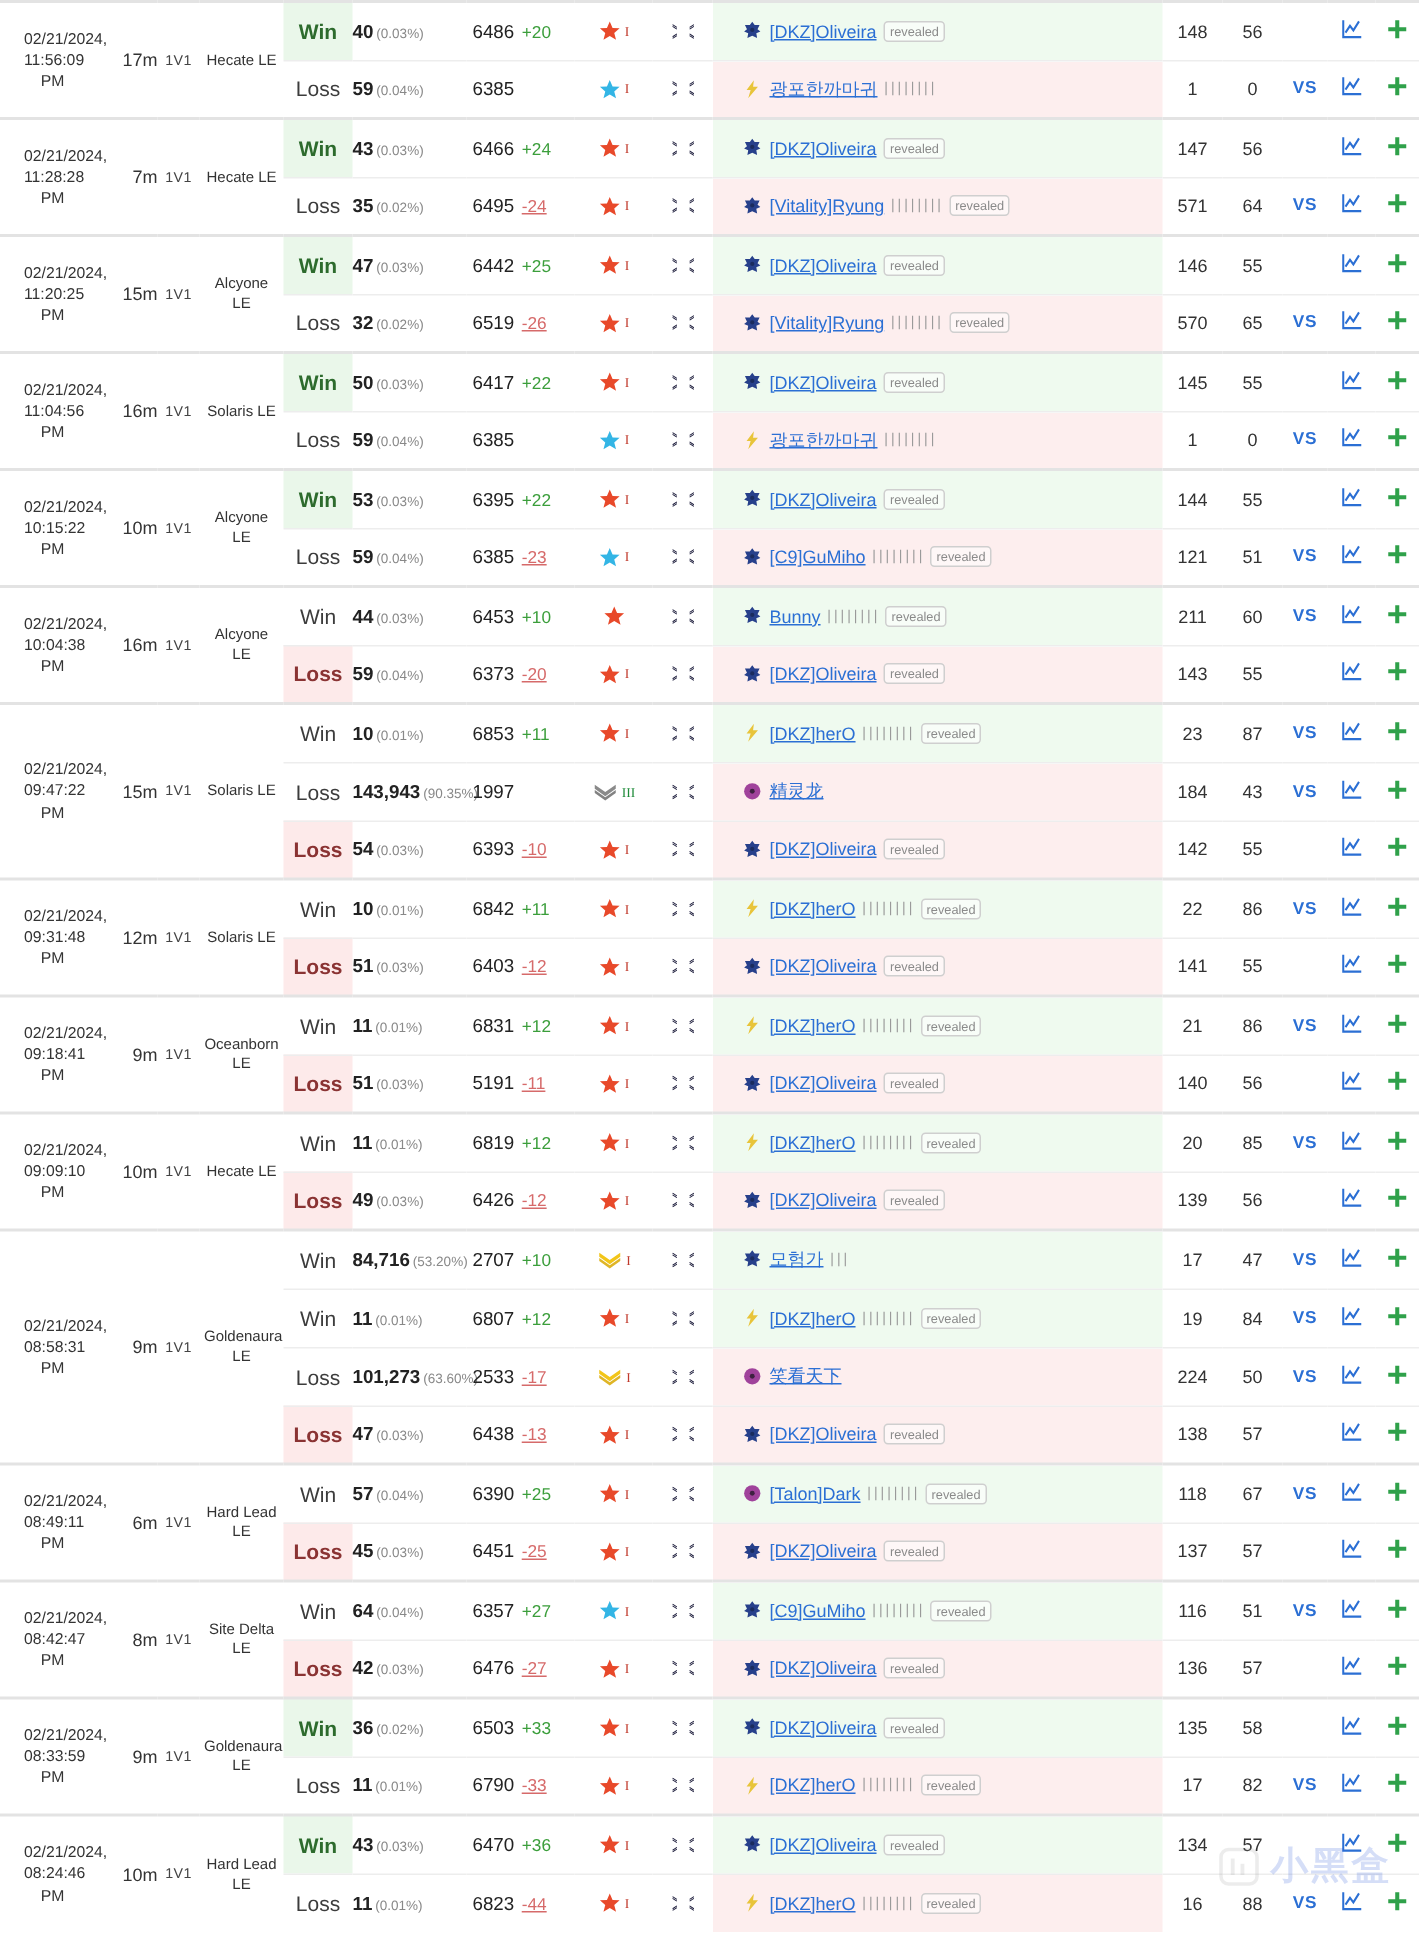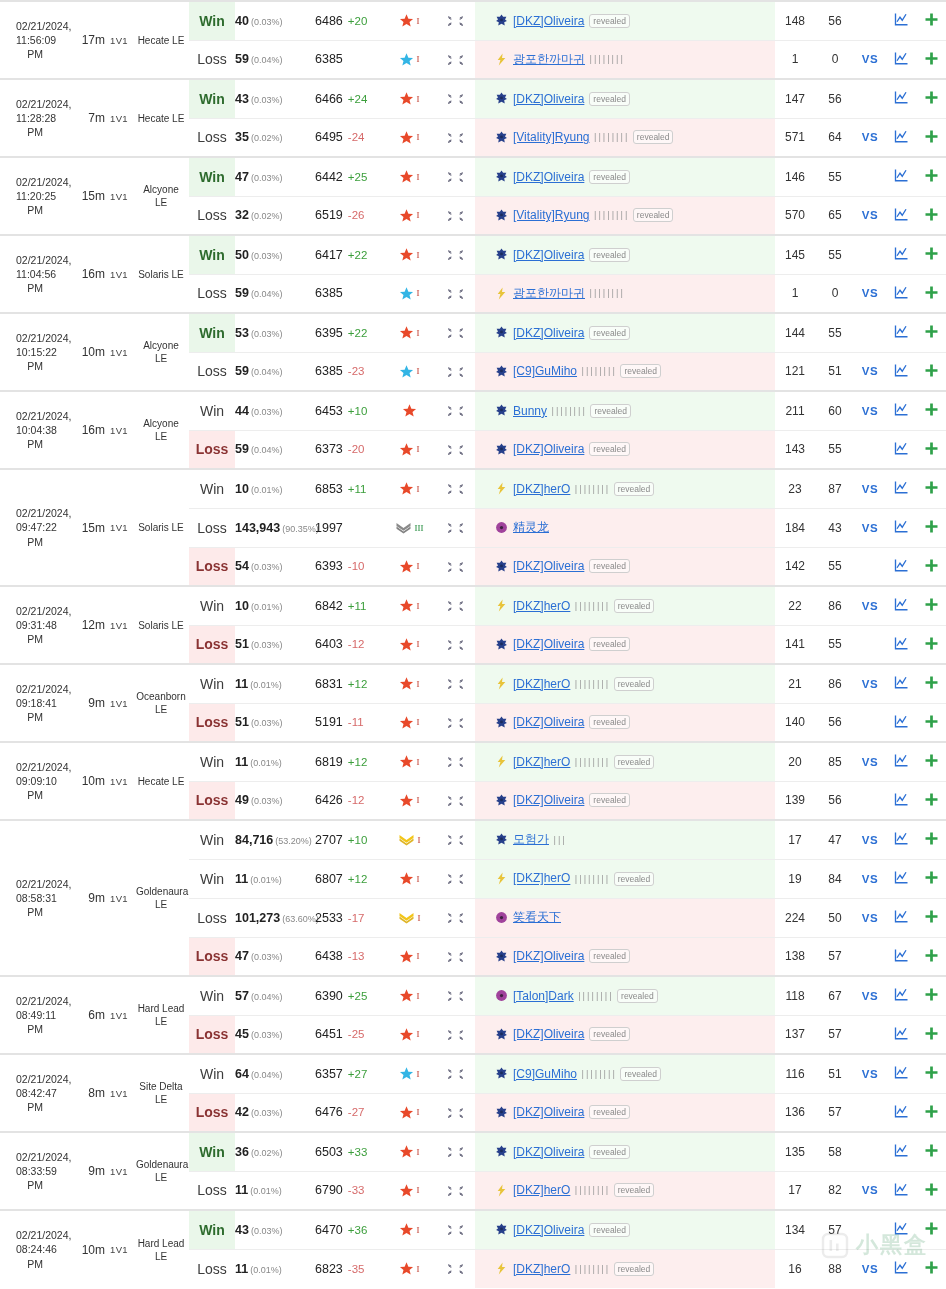--- a/index.html
+++ b/index.html
@@ -76,21 +76,21 @@
 
   td.mmr{
     text-align:left;
     padding-left:4px;
     white-space:nowrap;
     border-bottom:1px solid #ededed;
   }
   td.mmr .val{font-size:12.5px;color:#222;}
   td.mmr .dlt{font-size:11.5px;margin-left:5px;}
   td.mmr .dlt.up{color:#3b9e3b;}
-  td.mmr .dlt.down{color:#d66a6a;}
+  td.mmr .dlt.down{color:#d66a6a;text-decoration:underline;}
 
   td.league{ text-align:center; border-bottom:1px solid #ededed; white-space:nowrap;}
   td.flag{ text-align:center; border-bottom:1px solid #ededed;}
 
   td.player{
     padding-left:20px;
     border-bottom:1px solid #ededed;
     white-space:nowrap;
     overflow:hidden;
   }
@@ -141,21 +141,21 @@
     font-family:"Liberation Sans",sans-serif;
   }
 
   
   .wm{
     position:absolute;right:18px;bottom:28px;
     opacity:.18;pointer-events:none;
     display:flex;align-items:center;gap:6px;
   }
   .wm .wmtxt{
-    font-size:22px;font-weight:bold;color:#15803d;letter-spacing:2px;
+    font-size:25px;font-weight:bold;color:#1d4ed8;letter-spacing:2px;
     font-family:Liberation Serif, serif;
   }
 </style>
 </head>
 <body>
 
 <div id="app">
   <table class="mh">
     <colgroup>
       <col class="c-date">
@@ -1413,21 +1413,21 @@
               <path d="M2 2 L2 17 L18 17" stroke="#2b6fd4" stroke-width="1.8" fill="none"></path>
               <path d="M4 13 L8 7 L11 11 L16 3" stroke="#2b6fd4" stroke-width="1.8" fill="none"></path>
             </svg></td>
           <td class="add"><svg width="15" height="15" viewBox="0 0 20 20">
               <path d="M8.2 2 h3.6 v6.2 h6.2 v3.6 h-6.2 v6.2 h-3.6 v-6.2 h-6.2 v-3.6 h6.2 z" fill="#2fa14a"></path>
             </svg></td>
         </tr>
         <tr class="grp-last">
           <td class="res plain">Loss</td>
           <td class="rank"><span class="rk">11</span><span class="pct">(0.01%)</span></td>
-          <td class="mmr"><span class="val">6823</span><span class="dlt down">-35</span></td>
+          <td class="mmr"><span class="val">6823</span><span class="dlt down">-44</span></td>
           <td class="league"><svg class="ico" width="15" height="15" viewBox="0 0 24 24">
               <polygon points="12,2 15,9 22.5,9.4 16.8,14.3 18.7,21.6 12,17.5 5.3,21.6 7.2,14.3 1.5,9.4 9,9" fill="#e8492a"></polygon>
             </svg><span class="tier red">I</span></td>
           <td class="flag"><svg class="ico" width="17" height="12" viewBox="0 0 30 20">
               <rect width="30" height="20" fill="#fff"></rect>
               <path d="M15 4.5a5.5 5.5 0 0 1 0 11 a5.5 5.5 0 0 0 0-11" fill="#2b3a8f"></path>
               <path d="M15 4.5a5.5 5.5 0 0 0 0 11 a5.5 5.5 0 0 1 0-11" fill="#c8102e"></path>
               <g fill="#1b1b3a">
                 <rect x="2" y="3" width="6" height="1.1" transform="rotate(33 5 3.5)"></rect>
                 <rect x="2" y="5" width="6" height="1.1" transform="rotate(33 5 5.5)"></rect>

